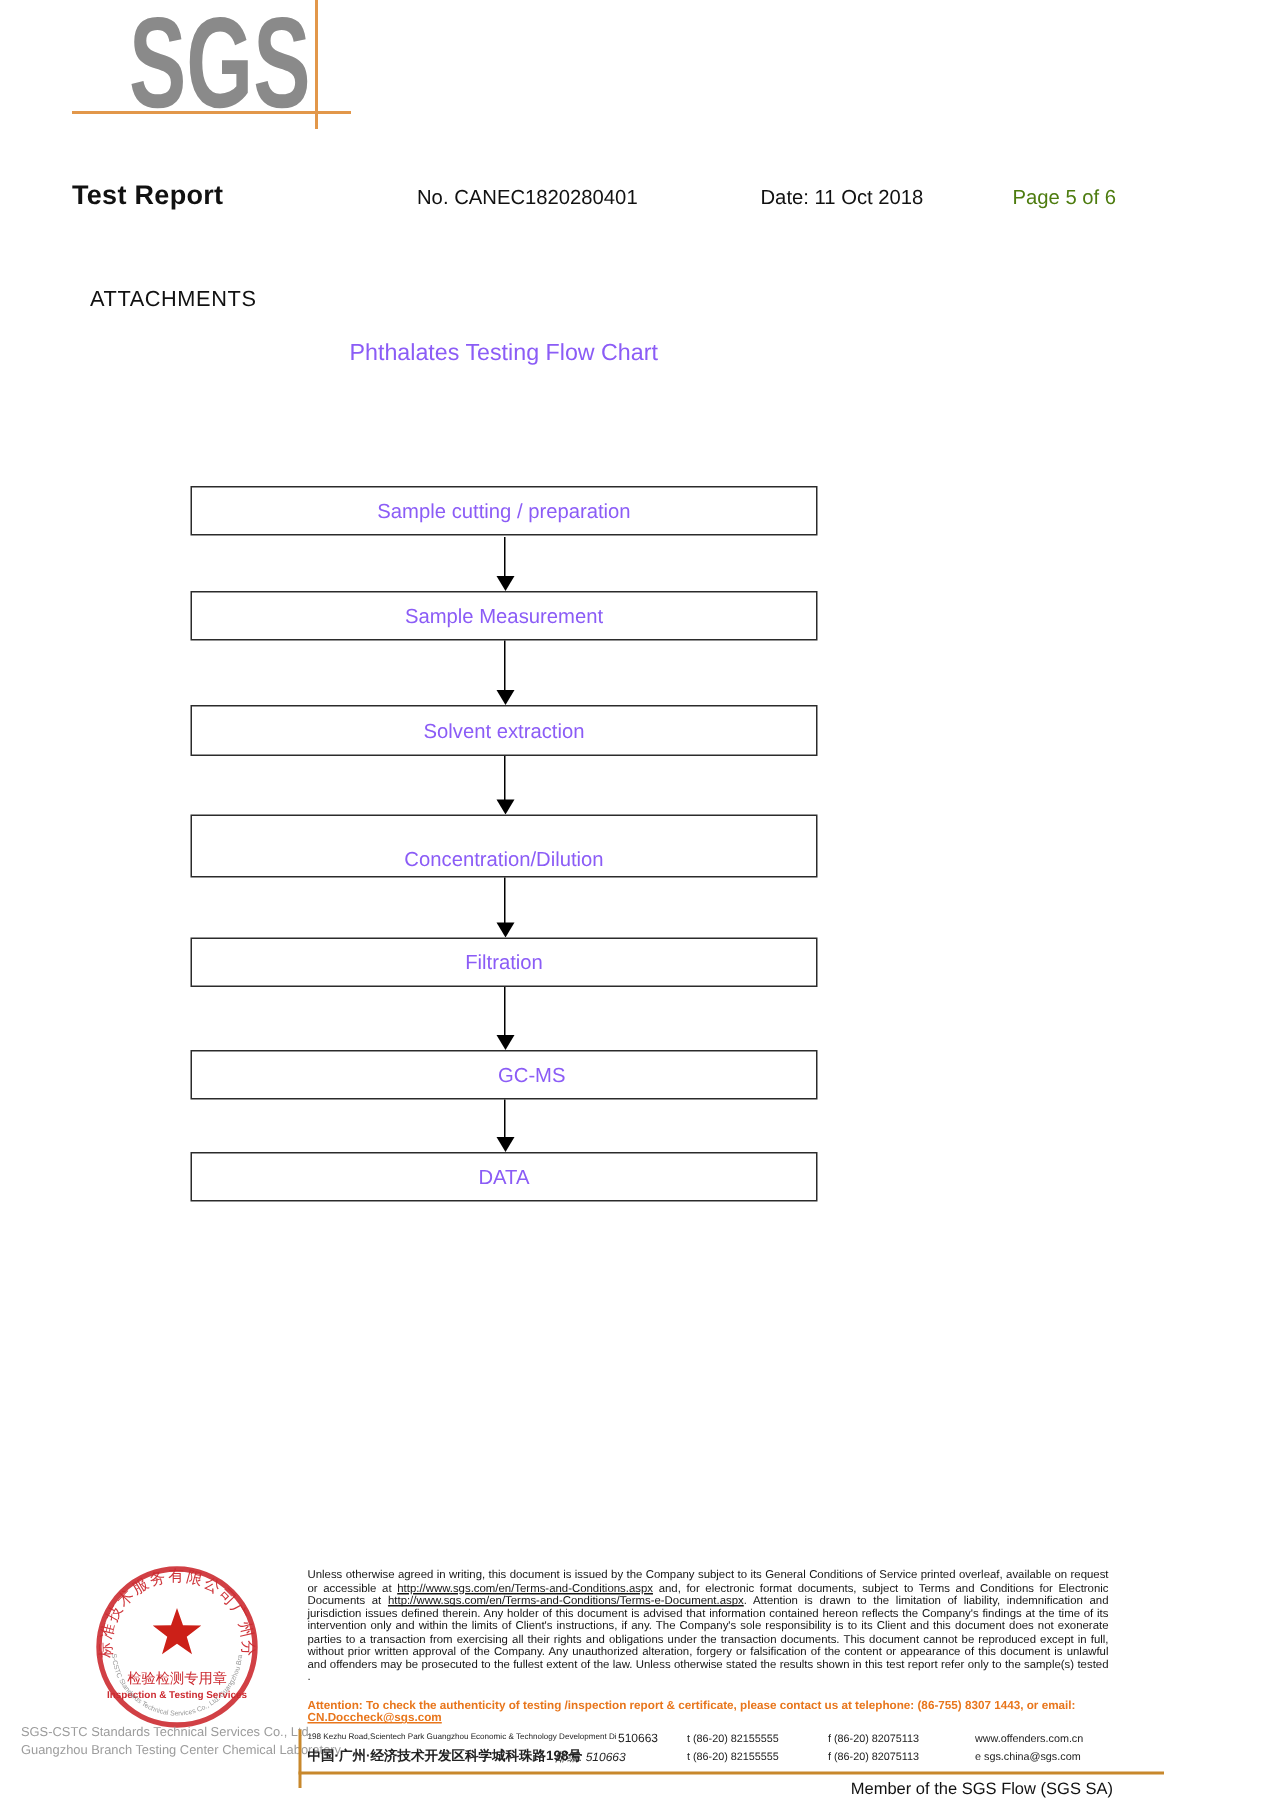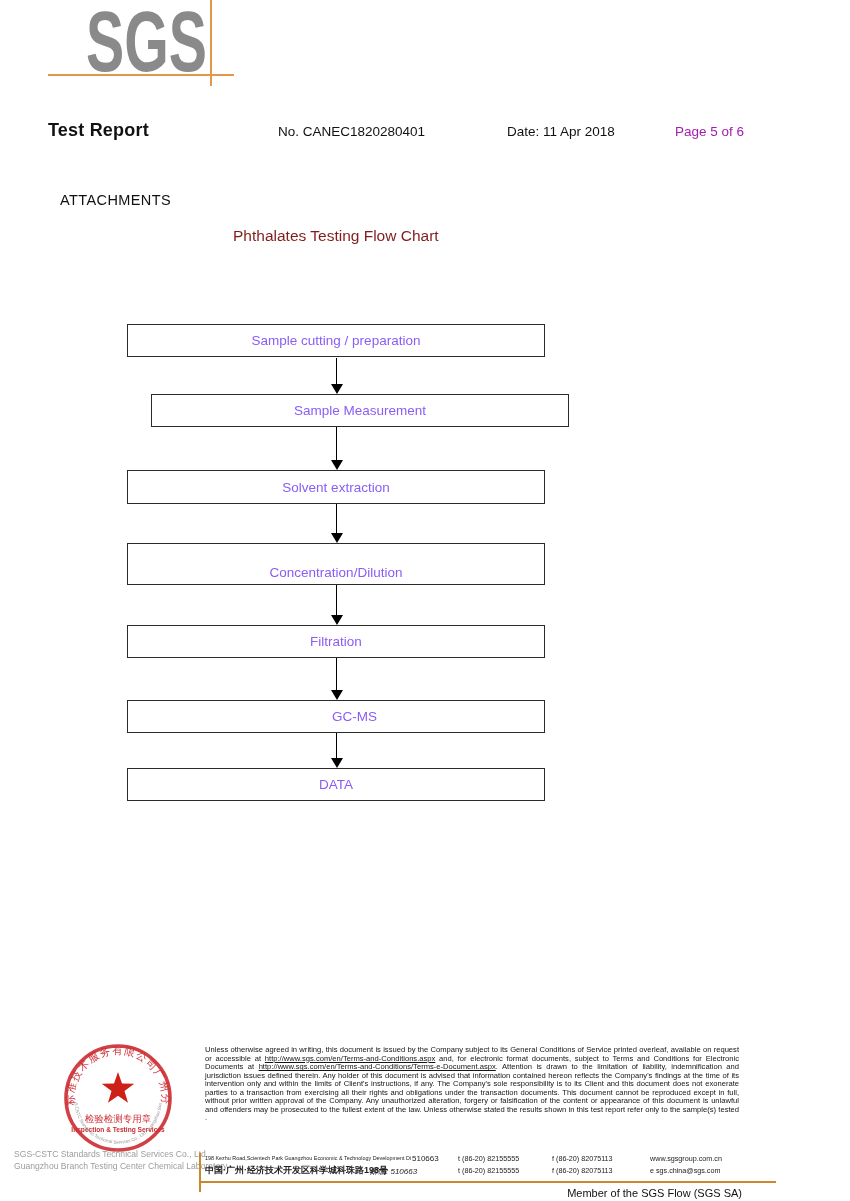--- a/index.html
+++ b/index.html
@@ -12,25 +12,25 @@
   .abs { position:absolute; }
 
   
   .logo-hline { left:48px; top:74px; width:186px; height:2px; background:#e2974a; }
   .logo-vline { left:210px; top:0; width:2px; height:86px; background:#e2974a; }
 
   
   .report-title { left:48px; top:120px; font-size:18px; font-weight:bold; color:#111; letter-spacing:.2px; }
   .report-no   { left:278px; top:124px; font-size:13.5px; color:#111; }
   .report-date { left:507px; top:124px; font-size:13.5px; color:#111; }
-  .report-page { left:675px; top:124px; font-size:13.5px; color:#a21caf; }
+  .report-page { left:675px; top:124px; font-size:13.5px; color:#4d7c0f; }
 
   
   .attachments { left:60px;  top:192px; font-size:14.5px; color:#111; letter-spacing:.4px; }
-  .chart-title { left:233px; top:227px; font-size:15.5px; color:#7f1d1d; }
+  .chart-title { left:233px; top:227px; font-size:15.5px; color:#8b5cf6; }
 
   
   .fc-box {
     left:127px; width:418px; height:33px;
     border:1.3px solid #2b2b2b; background:#fff;
     display:flex; align-items:center; justify-content:center;
     font-size:13.5px; color:#8b5cf6;
   }
   .fc-box.tall { height:42px; align-items:flex-end; padding-bottom:4px; }
   .fc-arrow { left:330.5px; width:12px; }
@@ -84,35 +84,35 @@
   <div class="abs" style="left:85px; top:8px;">
     <svg width="123" height="66" viewBox="0 0 123 66">
       <text x="61.5" y="63" text-anchor="middle" font-family="Liberation Sans, sans-serif" font-weight="bold" font-size="86" fill="#8a8a8a" textLength="121" lengthAdjust="spacingAndGlyphs">SGS</text>
     </svg>
   </div>
   <div class="abs logo-hline"></div>
   <div class="abs logo-vline"></div>
 
   <div class="abs report-title">Test Report</div>
   <div class="abs report-no">No. CANEC1820280401</div>
-  <div class="abs report-date">Date: 11 Apr 2018</div>
+  <div class="abs report-date">Date: 11 Oct 2018</div>
   <div class="abs report-page">Page 5 of 6</div>
 
   <div class="abs attachments">ATTACHMENTS</div>
   <div class="abs chart-title">Phthalates Testing Flow Chart</div>
 
   <div class="abs fc-box" style="top:324px;">
     <span>Sample cutting / preparation</span>
   </div>
   <div class="abs fc-arrow" style="top:358px; height:36px;">
     <span class="stem" style="height:27px;"></span>
       <span class="head"></span>
   </div>
 
-  <div class="abs fc-box" style="top:394px;margin-left:24px;">
+  <div class="abs fc-box" style="top:394px;">
     <span>Sample Measurement</span>
   </div>
   <div class="abs fc-arrow" style="top:427px; height:43px;">
     <span class="stem" style="height:34px;"></span>
       <span class="head"></span>
   </div>
 
   <div class="abs fc-box" style="top:470px; height:34px;">
     <span>Solvent extraction</span>
   </div>
@@ -166,26 +166,27 @@
         <textPath href="#arcBottom" startOffset="50%" text-anchor="middle">SGS-CSTC Standards Technical Services Co., Ltd. Guangzhou Branch</textPath>
       </text>
     </svg>
   </div>
 
   <div class="abs company-l1">SGS-CSTC Standards Technical Services Co., Ltd.</div>
   <div class="abs company-l2">Guangzhou Branch Testing Center Chemical Laboratory.</div>
 
   <p class="abs legal"><span>Unless otherwise agreed in writing, this document is issued by the Company subject to its General Conditions of Service printed overleaf, available on request or accessible at </span><span class="u">http://www.sgs.com/en/Terms-and-Conditions.aspx</span><span> and, for electronic format documents, subject to Terms and Conditions for Electronic Documents at </span><span class="u">http://www.sgs.com/en/Terms-and-Conditions/Terms-e-Document.aspx</span><span>. Attention is drawn to the limitation of liability, indemnification and jurisdiction issues defined therein. Any holder of this document is advised that information contained hereon reflects the Company's findings at the time of its intervention only and within the limits of Client's instructions, if any. The Company's sole responsibility is to its Client and this document does not exonerate parties to a transaction from exercising all their rights and obligations under the transaction documents. This document cannot be reproduced except in full, without prior written approval of the Company. Any unauthorized alteration, forgery or falsification of the content or appearance of this document is unlawful and offenders may be prosecuted to the fullest extent of the law. Unless otherwise stated the results shown in this test report refer only to the sample(s) tested .</span></p>
 
+  <p class="abs attention"><span>Attention: To check the authenticity of testing /inspection report &amp; certificate, please contact us at telephone: (86-755) 8307 1443, or email: </span><span class="u">CN.Doccheck@sgs.com</span></p>
 
   <div class="abs addr-en">198 Kezhu Road,Scientech Park Guangzhou Economic &amp; Technology Development District,Guangzhou,China</div>
   <div class="abs addr-zip1">510663</div>
   <div class="abs addr-tel1">t (86-20) 82155555</div>
   <div class="abs addr-fax1">f (86-20) 82075113</div>
-  <div class="abs addr-web">www.sgsgroup.com.cn</div>
+  <div class="abs addr-web">www.offenders.com.cn</div>
 
   <div class="abs addr-cn">中国·广州·经济技术开发区科学城科珠路198号</div>
   <div class="abs addr-zip2">邮编: 510663</div>
   <div class="abs addr-tel2">t (86-20) 82155555</div>
   <div class="abs addr-fax2">f (86-20) 82075113</div>
   <div class="abs addr-mail">e  sgs.china@sgs.com</div>
 
   <div class="abs foot-vline"></div>
   <div class="abs foot-hline"></div>
 

